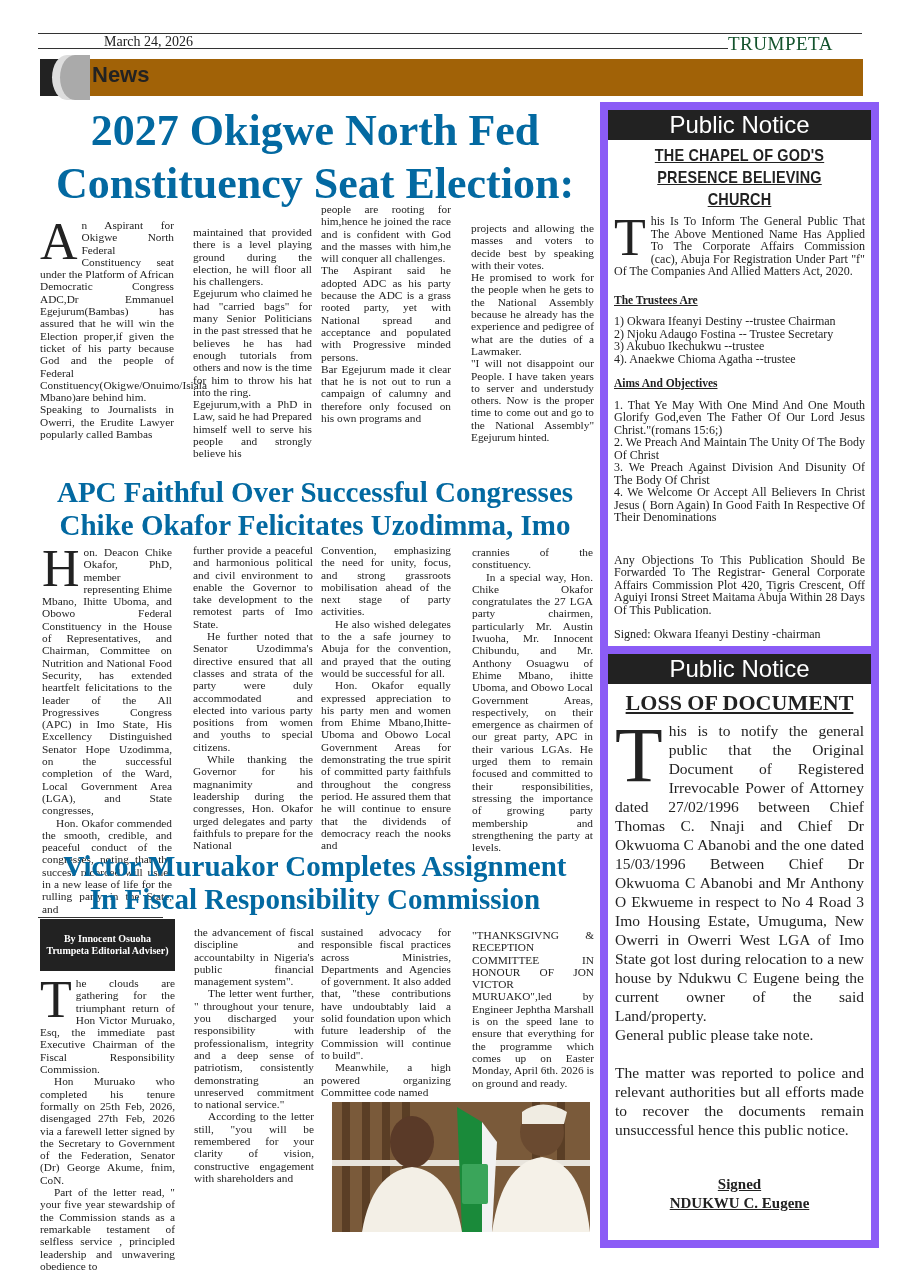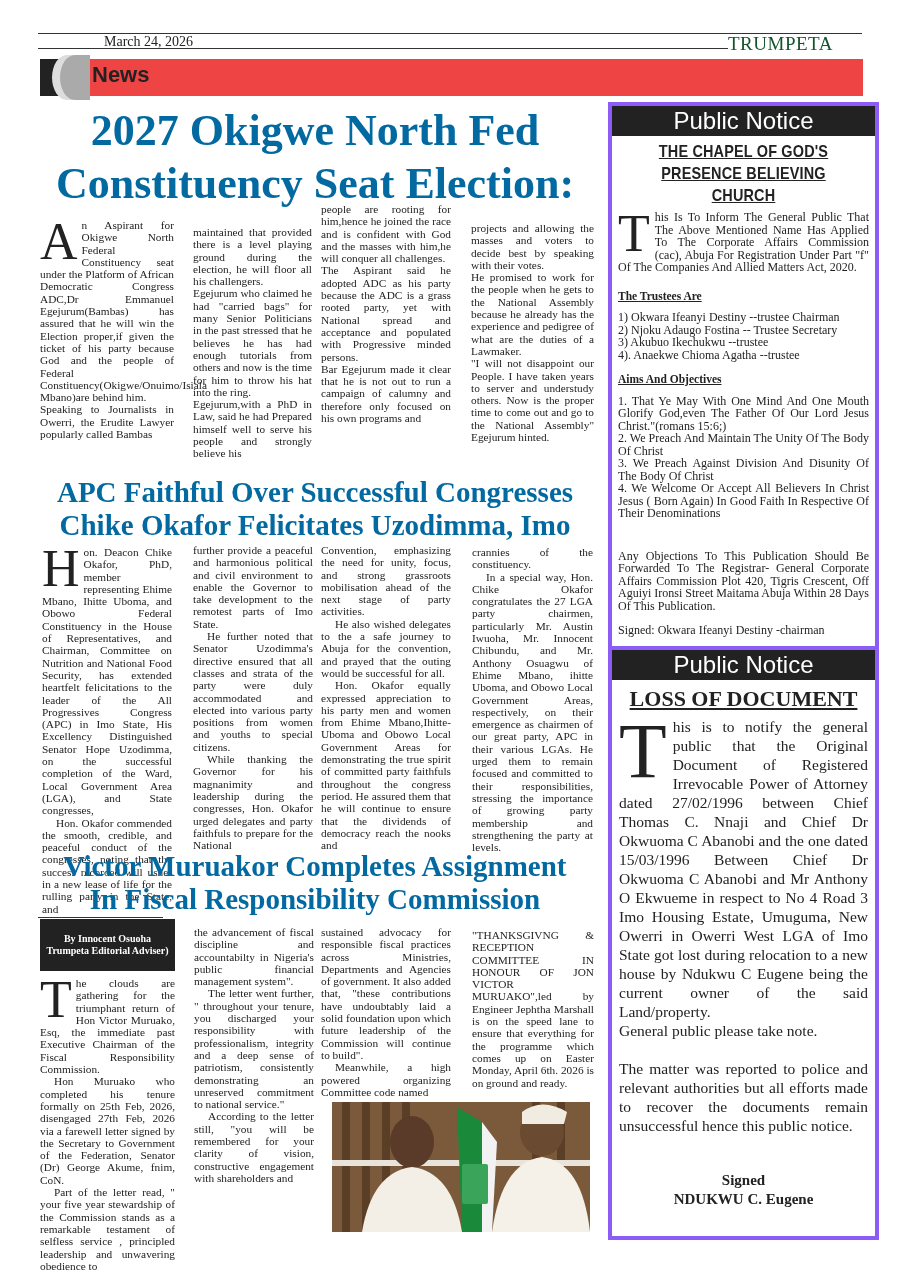--- a/index.html
+++ b/index.html
@@ -2,48 +2,48 @@
 <html><head>
 <meta charset="utf-8">
 <style>
   html, body { margin:0; padding:0; background:#fff; }
   body { width:904px; height:1280px; position:relative; overflow:hidden; font-family:"Liberation Serif", serif; color:#222; }
   .abs { position:absolute; }
   .topline1 { left:38px; top:33px; width:824px; height:1px; background:#444; }
   .topline2 { left:38px; top:48px; width:690px; height:1px; background:#222; }
   .date { left:104px; top:34px; font-size:14px; font-weight:normal; font-family:"Liberation Serif", serif; color:#222; }
   .brand { left:728px; top:33px; font-size:19px; color:#14532d; font-family:"Liberation Serif", serif; letter-spacing:0.5px; }
-  .newsbar { left:40px; top:59px; width:823px; height:37px; background:#ef4444; }
+  .newsbar { left:40px; top:59px; width:823px; height:37px; background:#a16207; }
   .newsbar .blk { position:absolute; left:0; top:0; width:24px; height:37px; background:#222; }
   .newsbar .arc { position:absolute; left:12px; top:-4px; width:30px; height:45px; border-radius:50% 0 0 50%; background:#ddd; }
   .newsbar .arc2 { position:absolute; left:20px; top:-4px; width:30px; height:45px; border-radius:50% 0 0 50%; background:#aaa; }
   .newsbar .lbl { position:absolute; left:52px; top:3px; font-family:"Liberation Sans", sans-serif; font-weight:bold; font-size:22px; color:#222; }
   .headline { font-family:"Liberation Serif", serif; font-weight:bold; color:#0369a1; text-align:center; line-height:1.1; }
   .h1 { left:30px; top:104px; width:570px; font-size:44px; line-height:53px; }
   .h2 { left:30px; top:476px; width:570px; font-size:29px; line-height:33px; }
   .h3 { left:30px; top:850px; width:570px; font-size:29px; line-height:33px; }
   .col { font-size:11.3px; line-height:12.3px; text-align:justify; color:#222; }
   .col p { margin:0; }
   .dropcap { float:left; font-size:52px; line-height:40px; margin:3px 4px 0 0; font-family:"Liberation Serif", serif; color:#222; }
   .ind { text-indent:14px; }
   .byline { background:#222; color:#fff; font-size:10px; font-weight:bold; text-align:center; line-height:12px; padding:14px 0; margin-bottom:6px; }
-  .notice { border:4px solid #8b5cf6;margin-left:8px; }
+  .notice { border:8px solid #8b5cf6; }
   .notice-head { background:#222; color:#fff; font-family:"Liberation Sans", sans-serif; text-align:center; font-size:24px; line-height:30px; }
   .n1 { left:600px; top:102px; width:263px; height:540px; }
   .n2 { left:600px; top:646px; width:263px; height:586px; }
   .n1 .title { text-align:center; font-family:"Liberation Sans", sans-serif; font-weight:bold; font-size:17px; line-height:22px; margin-top:5px; text-decoration:underline; transform:scaleX(0.85); letter-spacing:0.2px; }
   .n1 .body { padding:4px 6px; font-size:12px; line-height:12.5px; text-align:justify; }
   .n1 .body p { margin:0; }
   .n1 .sub { font-weight:bold; font-size:11.5px; margin:16px 0 9px;text-decoration:underline; }
   .n2 .title { text-align:center; font-weight:bold; font-size:22px; line-height:28px; margin-top:5px; text-decoration:underline; }
   .n2 .body { padding:4px 7px; font-size:15.5px; line-height:19px; text-align:justify; }
   .n2 .body p { margin:0; }
   .n2 .dropcap { font-size:78px; line-height:60px; margin:4px 6px 0 0; }
   .n1 .dropcap { font-size:52px; line-height:40px; margin:3px 5px 0 0; }
-  .sign { text-align:center; font-weight:bold; font-size:15px; line-height:19px; margin-top:36px; }
+  .sign { text-align:center; font-weight:bold; font-size:15px; line-height:19px; margin-top:36px;text-decoration:underline; }
   .photo { left:332px; top:1102px; width:258px; height:130px; overflow:hidden; background:#8a6a45; }
   .rule { background:#333; }
 </style>
 </head>
 <body>
 
 <div class="abs topline1 rule"></div>
 <div class="abs date">March 24, 2026</div>
 <div class="abs topline2 rule"></div>
 <div class="abs brand">TRUMPETA</div>

